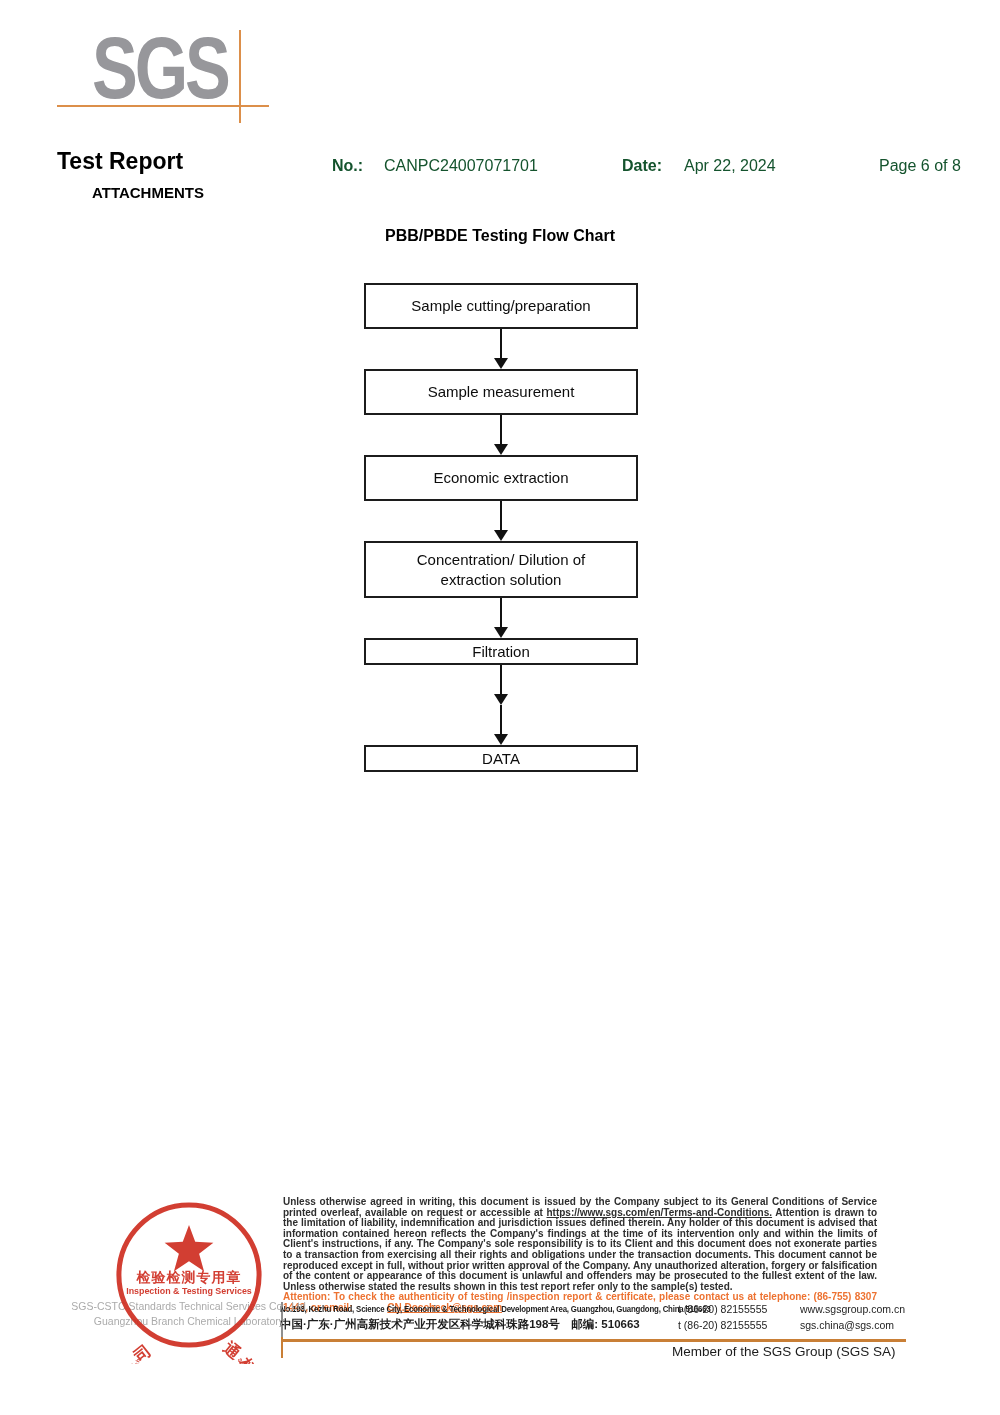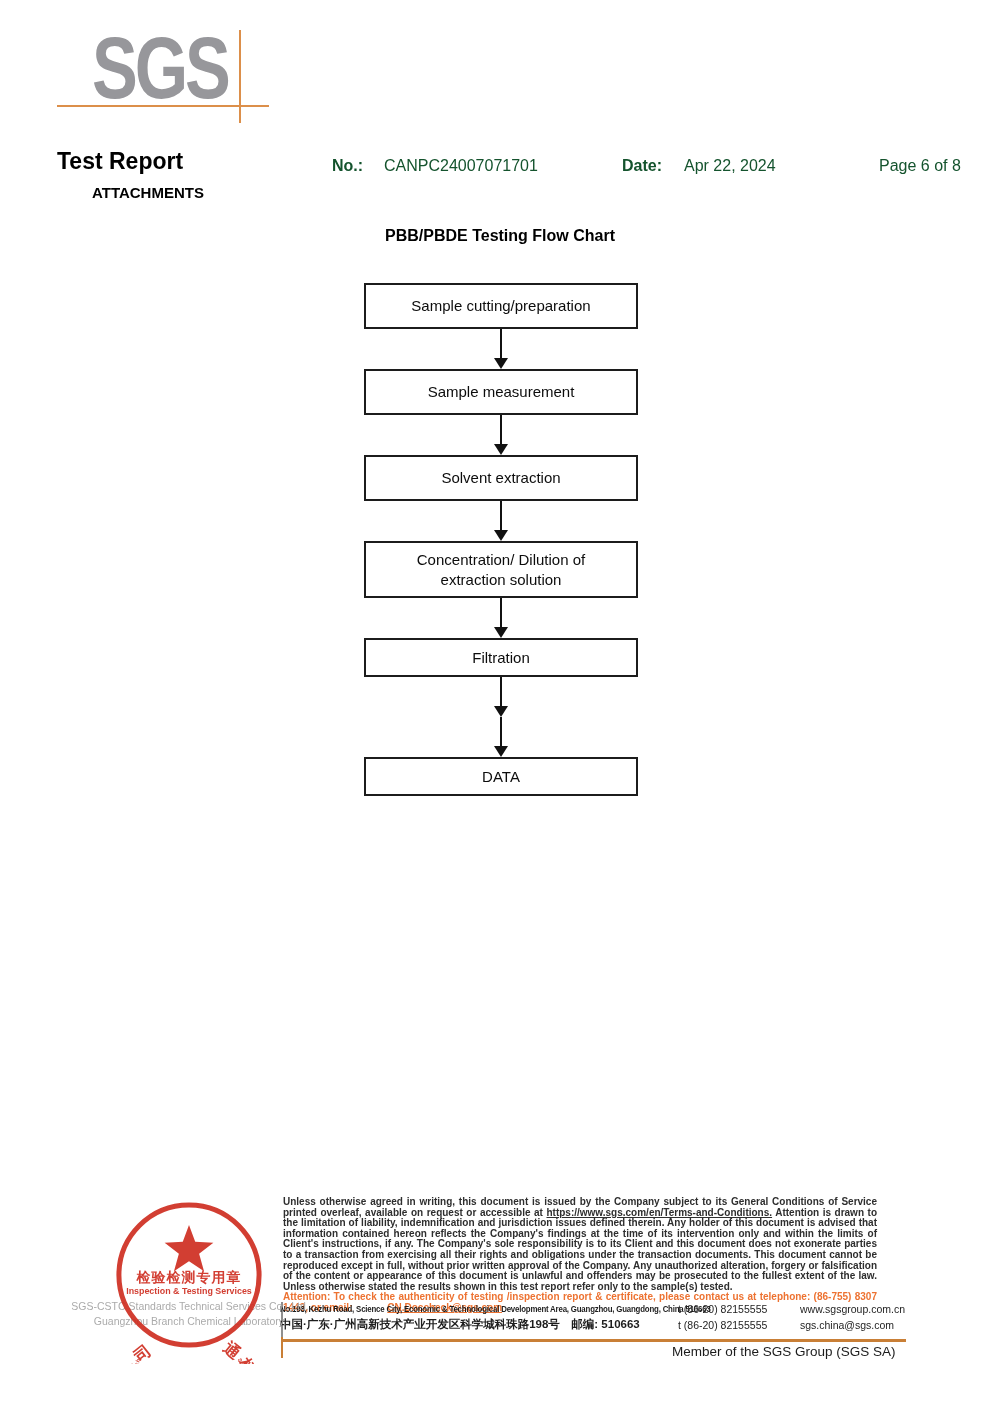--- a/index.html
+++ b/index.html
@@ -31,21 +31,21 @@
 
   
   .chart-title { left:0; top:227px; width:1000px; text-align:center;
                  font-size:16px; font-weight:700; color:#000; }
   .flowchart { left:364px; top:283px; width:274px; display:flex; flex-direction:column; }
   .fc-box {
     border:2px solid #1c1c1c; background:#fff; display:flex; align-items:center;
     justify-content:center; text-align:center; font-size:15px; color:#0c0c0c;
     line-height:1.3; padding:2px 26px;
   }
-  .h46 { height:46px; } .h57 { height:57px; } .h45 { height:39px; } .h44 { height:44px; }
+  .h46 { height:46px; } .h57 { height:57px; } .h45 { height:27px; } .h44 { height:44px; }
   .fc-arrow { height:40px; display:flex; flex-direction:column; align-items:center; }
   .fc-arrow .line { width:2px; flex:1; background:#111; }
   .fc-arrow .head { width:0; height:0; border-left:7px solid transparent;
                     border-right:7px solid transparent; border-top:11px solid #111; }
 
   
   .company-gray { left:58px; top:1299px; width:264px; text-align:center;
                   font-size:10.5px; line-height:15px; color:#ababab; z-index:1; }
   .stamp { left:100px; top:1186px; width:178px; height:178px; opacity:0.92; z-index:2; }
 
@@ -91,21 +91,21 @@
     <div class="fc-box h46">Sample cutting/preparation</div>
     <div class="fc-arrow">
         <div class="line"></div>
         <div class="head"></div>
       </div>
     <div class="fc-box h46">Sample measurement</div>
     <div class="fc-arrow">
         <div class="line"></div>
         <div class="head"></div>
       </div>
-    <div class="fc-box h46">Solvent extraction</div>
+    <div class="fc-box h46">Economic extraction</div>
     <div class="fc-arrow">
         <div class="line"></div>
         <div class="head"></div>
       </div>
     <div class="fc-box h57">Concentration/ Dilution of extraction solution</div>
     <div class="fc-arrow">
         <div class="line"></div>
         <div class="head"></div>
       </div>
     <div class="fc-box h45">Filtration</div>

